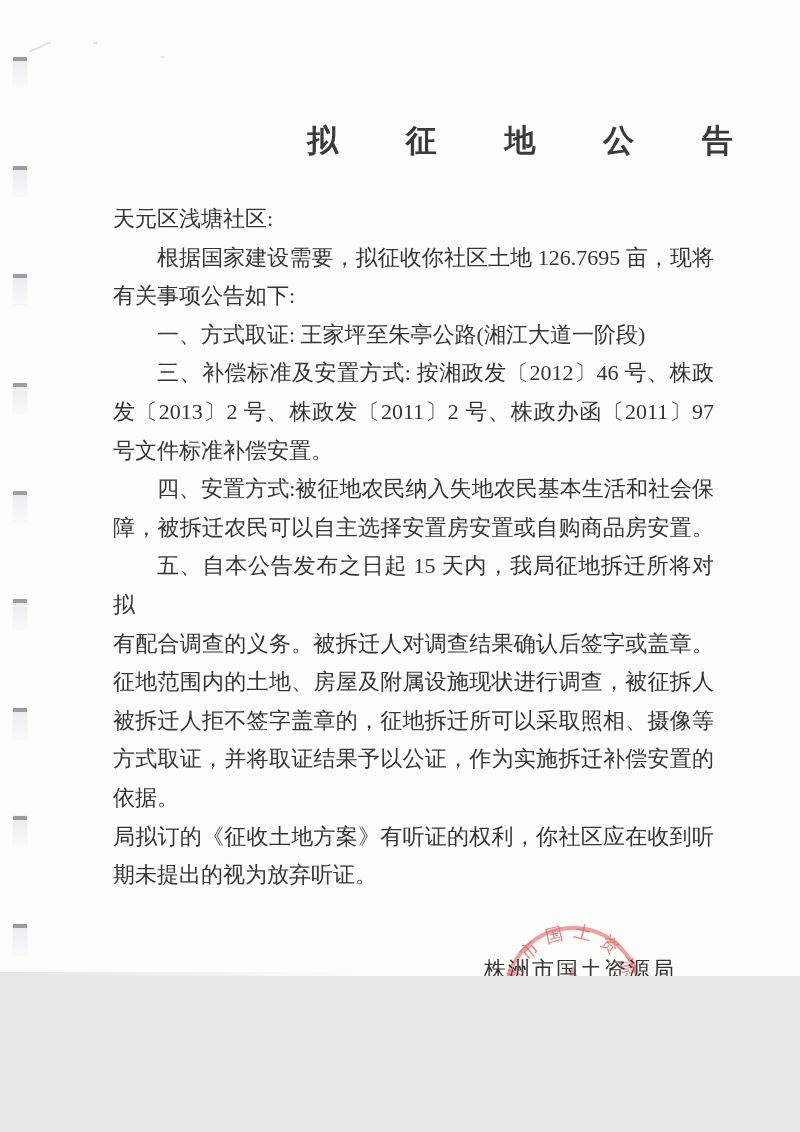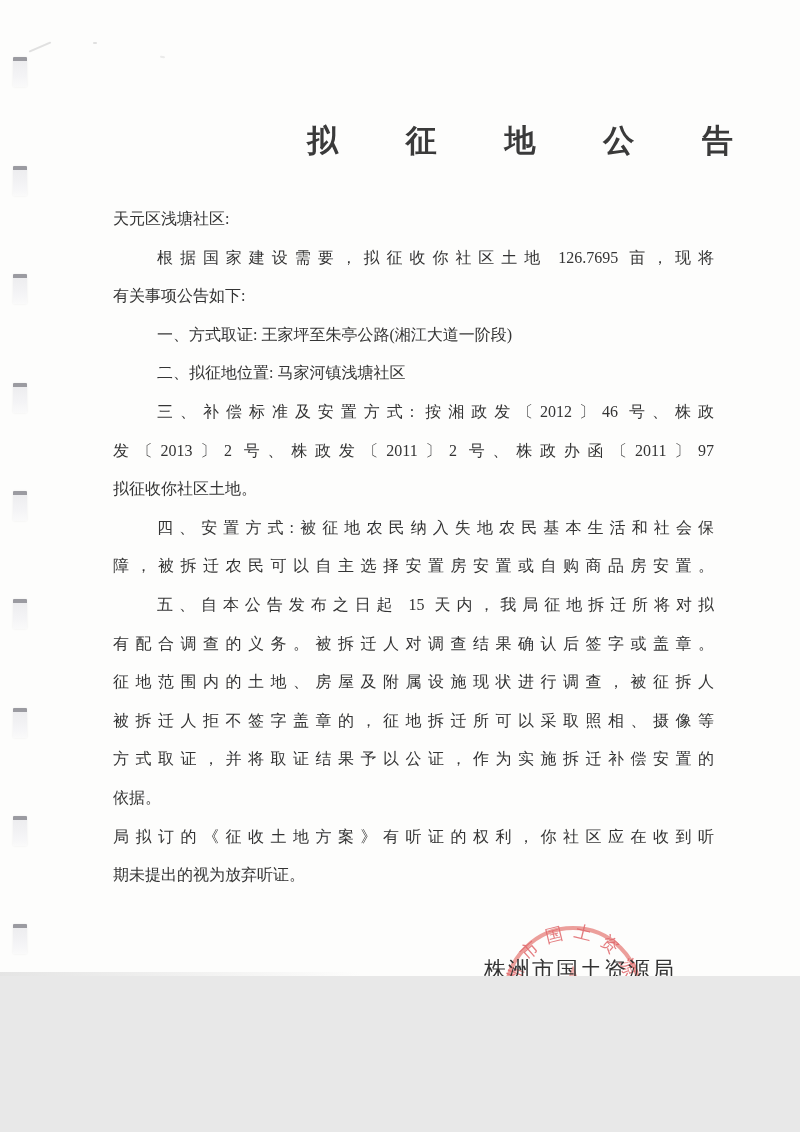--- a/index.html
+++ b/index.html
@@ -25,21 +25,21 @@
     position:absolute;left:0;bottom:0;width:100%;height:4px;
     background:linear-gradient(to right,#d4d4d4,rgba(255,255,255,0) 45%);opacity:.6;
   }
   .doc-title{
     position:absolute;left:307px;top:120px;
     font-size:31px;font-weight:600;letter-spacing:30px;white-space:nowrap;
     color:#3a3a3a;
   }
   .doc-body{
     position:absolute;left:113px;top:200px;width:601px;
-    font-size:16px;line-height:38.6px;white-space:normal;
+    font-size:22px;line-height:38.6px;white-space:normal;
   }
   .line{width:100%;}
   .indent{text-indent:44px;}
   .fill{text-align:justify;text-align-last:justify;}
   .signature{
     position:absolute;left:484px;top:951px;z-index:3;
     font-size:22px;line-height:38.5px;white-space:nowrap;color:#333;
   }
   .signature .sig-org{letter-spacing:2px;}
   .seal{position:absolute;left:498px;top:916px;z-index:2;}
@@ -71,24 +71,23 @@
   <div class="scratch scratch-c"></div>
   <div class="bottom-shade"></div>
 
   <div class="doc-title">拟 征 地 公 告</div>
 
   <div class="doc-body">
     <div class="line">天元区浅塘社区:</div>
     <div class="line indent fill">根据国家建设需要，拟征收你社区土地 126.7695 亩，现将</div>
     <div class="line">有关事项公告如下:</div>
     <div class="line indent">一、方式取证: 王家坪至朱亭公路(湘江大道一阶段)</div>
-    <div class="line indent">二、拟征地位置: 马家河镇浅塘社区</div>
     <div class="line indent fill">三、补偿标准及安置方式: 按湘政发〔2012〕46 号、株政</div>
     <div class="line fill">发〔2013〕2 号、株政发〔2011〕2 号、株政办函〔2011〕97</div>
-    <div class="line">拟征收你社区土地。</div>
+    <div class="line">号文件标准补偿安置。</div>
     <div class="line indent fill">四、安置方式:被征地农民纳入失地农民基本生活和社会保</div>
     <div class="line fill">障，被拆迁农民可以自主选择安置房安置或自购商品房安置。</div>
     <div class="line indent fill">五、自本公告发布之日起 15 天内，我局征地拆迁所将对拟</div>
     <div class="line fill">有配合调查的义务。被拆迁人对调查结果确认后签字或盖章。</div>
     <div class="line fill">征地范围内的土地、房屋及附属设施现状进行调查，被征拆人</div>
     <div class="line fill">被拆迁人拒不签字盖章的，征地拆迁所可以采取照相、摄像等</div>
     <div class="line fill">方式取证，并将取证结果予以公证，作为实施拆迁补偿安置的</div>
     <div class="line">依据。</div>
     <div class="line fill">局拟订的《征收土地方案》有听证的权利，你社区应在收到听</div>
     <div class="line">期未提出的视为放弃听证。</div>

